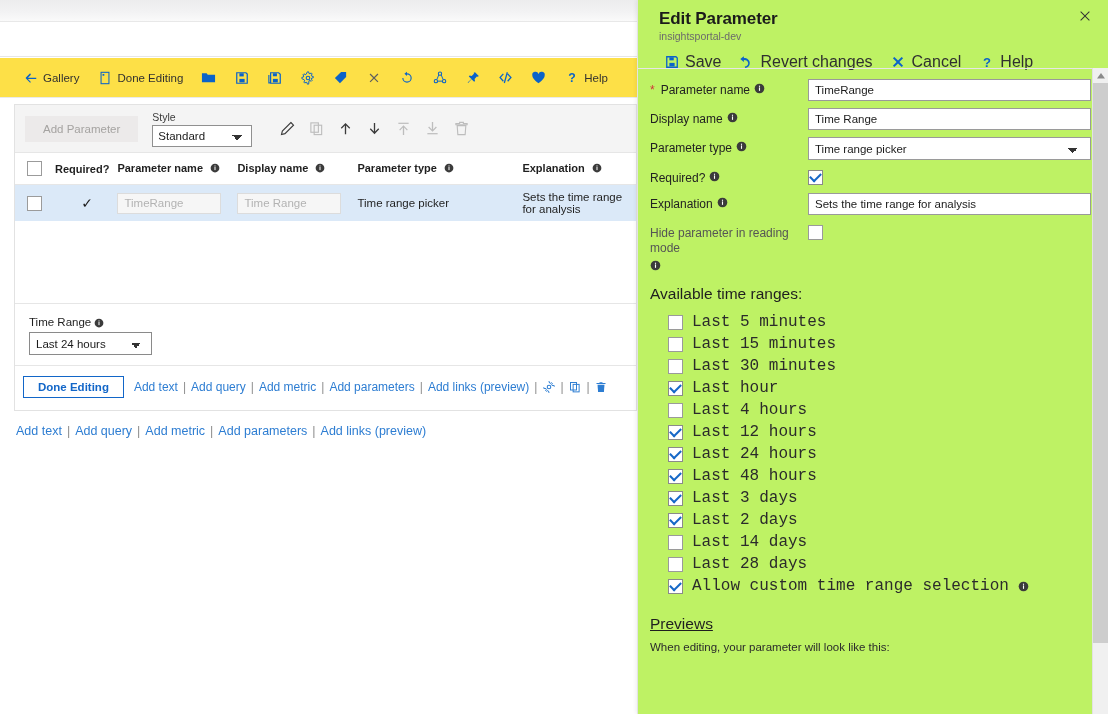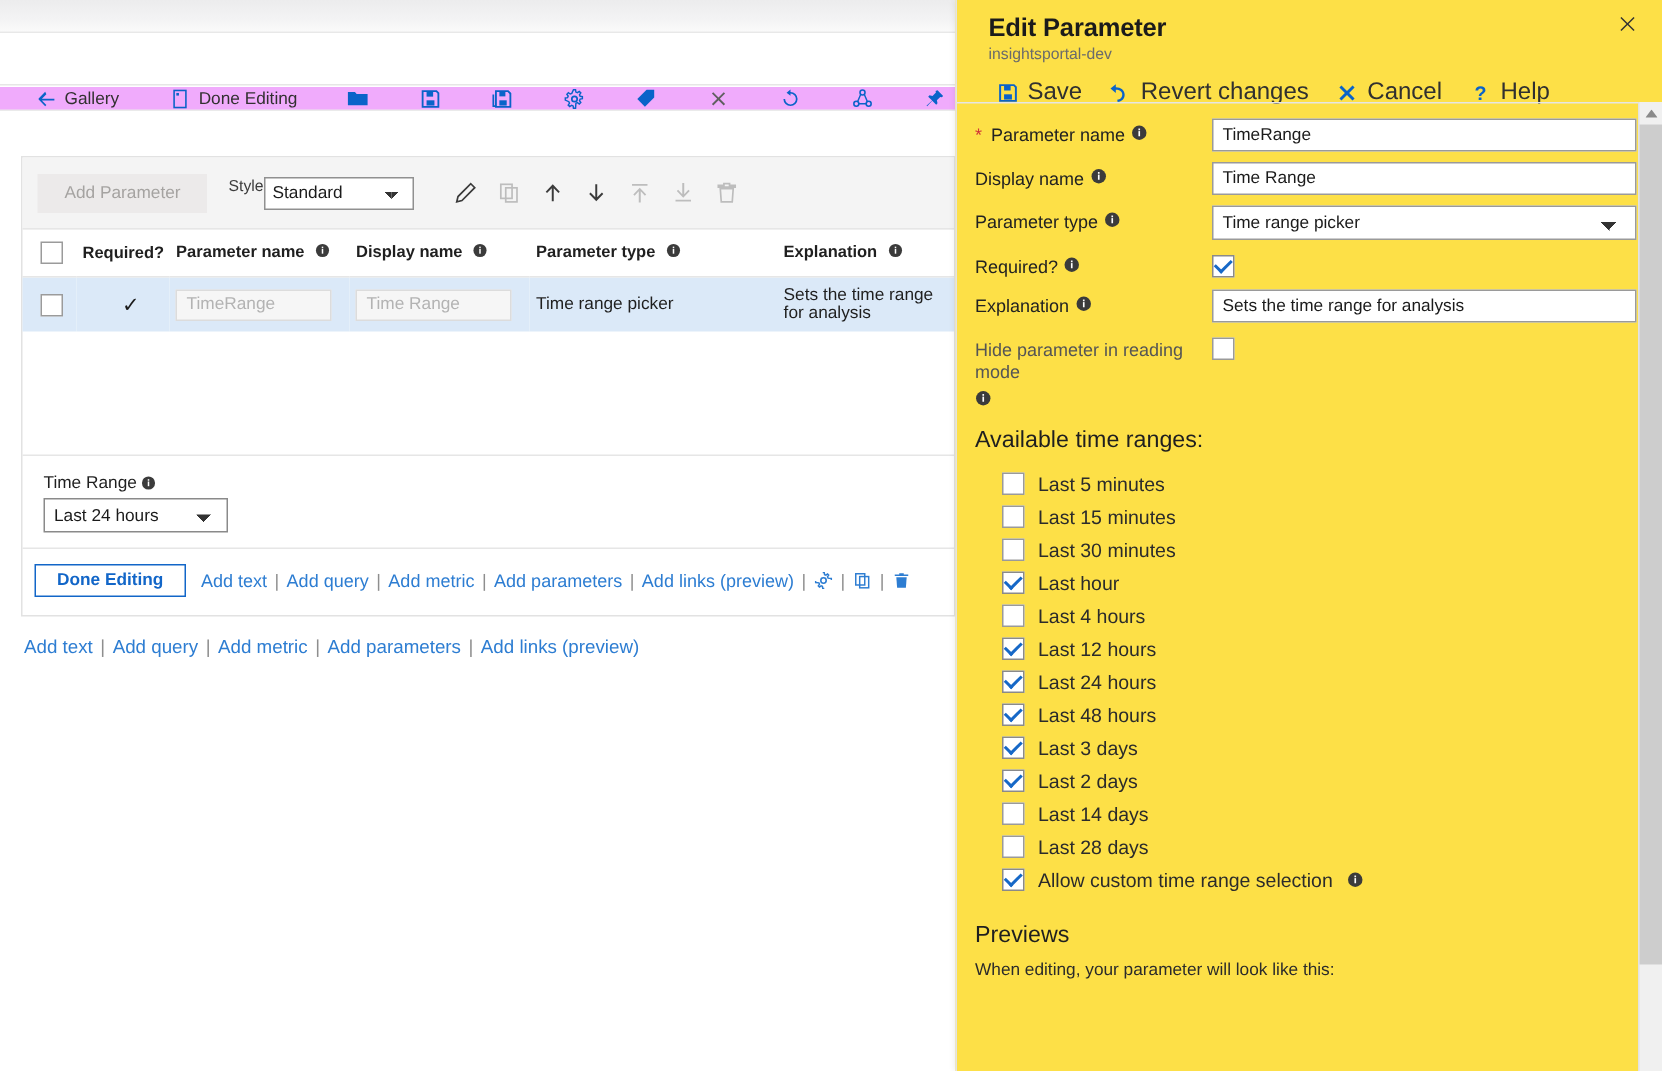--- a/index.html
+++ b/index.html
@@ -23,23 +23,23 @@
     background: linear-gradient(to bottom,#ececed 0%, #f3f3f4 60%, #fafafa 100%);
     border-bottom:1px solid #e8e8e8;
   }
   .top-blank {
     position:absolute; left:0; top:23px; width:637px; height:34px;
     background:#fff; border-bottom:1px solid #e6e6e6;
   }
 
   
   .cmdbar {
-    position:absolute; left:0; top:58px; width:637px; height:16px;
-    background:#f0abfc; border-bottom:1px solid #eaeaea;
-    display:flex; align-items:center; padding-left:14px; gap:15px;
+    position:absolute; left:0; top:58px; width:637px; height:40px;
+    background:#fde047; border-bottom:1px solid #eaeaea;
+    display:flex; align-items:center; padding-left:14px; gap:0px;
   }
   .cmd-item {
     display:flex; align-items:center; gap:5px;
     height:30px; padding:0 9px; cursor:pointer; white-space:nowrap;
   }
   .cmd-label { font-size:11.5px; color:#323130; }
   .cmd-ico { display:inline-flex; align-items:center; justify-content:center; width:15px; height:15px; color:#0a63c9; }
   .cmd-ico svg { display:block; }
 
   
@@ -49,21 +49,21 @@
   }
   .param-toolbar {
     height:48px; background:#f4f4f4; border-bottom:1px solid #e6e6e6;
     display:flex; align-items:center; padding:0 10px; gap:10px;
   }
   .add-param-btn {
     background:#eceaea; color:#a5a3a1; border:none;
     height:26px; padding:0 18px; font-size:11.5px;
     font-family:"Liberation Sans", sans-serif; cursor:default;
   }
-  .style-group { display:flex; flex-direction:row; justify-content:center; margin-left:4px; }
+  .style-group { display:flex; flex-direction:column; justify-content:center; margin-left:4px; }
   .style-lbl { font-size:10.5px; color:#3c3c3c; line-height:12px; margin-bottom:2px; }
   .style-select {
     width:100px; height:22px; border:1px solid #909090; background:#fff;
     font-size:11.5px; font-family:"Liberation Sans", sans-serif; color:#1b1b1b;
     padding-left:5px; -webkit-appearance:none; appearance:none;
     background-image:
       linear-gradient(45deg, transparent 50%, #333 50%),
       linear-gradient(135deg, #333 50%, transparent 50%);
     background-position: calc(100% - 14px) 9px, calc(100% - 9px) 9px;
     background-size:5px 5px, 5px 5px;
@@ -132,21 +132,21 @@
   .mini-ic { width:13px; height:13px; display:inline-flex; align-items:center; justify-content:center; color:#2d7dd2; cursor:pointer; }
 
   .outer-links {
     position:absolute; left:16px; top:424px;
     display:flex; align-items:center; gap:5px; font-size:12.5px;
   }
 
   
   .panel {
     position:absolute; left:637px; top:0; width:471px; height:714px;
-    background:#fde047; border-left:1px solid #e3e3e3;
+    background:#bef264; border-left:1px solid #e3e3e3;
     box-shadow:-1px 0 4px rgba(0,0,0,0.07);
     overflow:hidden;
   }
   .panel-head { position:relative; padding:9px 0 0 21px; }
   .panel-title { font-size:17px; font-weight:bold; color:#1b1b1b; letter-spacing:-0.1px; }
   .panel-sub { font-size:10.5px; color:#6b6b6b; margin-top:1px; }
   .panel-close {
     position:absolute; right:12px; top:5px; width:22px; height:22px;
     display:flex; align-items:center; justify-content:center; cursor:pointer; color:#333;
   }
@@ -182,36 +182,36 @@
       linear-gradient(135deg, #333 50%, transparent 50%);
     background-position: calc(100% - 17px) 10px, calc(100% - 12px) 10px;
     background-size:6px 6px, 6px 6px;
     background-repeat:no-repeat;
   }
   .fchk { width:15px; height:15px; margin-top:3px; }
 
   .sec-title { font-size:15.5px; color:#1f1f1f; margin:14px 0 8px 12px; font-weight:normal; }
   .chk-list { margin-left:30px; }
   .chk-row { display:flex; align-items:center; height:22px; gap:9px; }
-  .chk-lbl { font-size:13px; color:#2b2b2b; }
+  .chk-lbl { font-size:16px; color:#2b2b2b;font-family:Liberation Mono, monospace; }
 
   .cbox {
     width:15px; height:15px; border:1px solid #9a9a9a; background:#fff;
     display:inline-flex; align-items:center; justify-content:center; flex:0 0 auto;
     cursor:pointer;
   }
   .cbox.on { border-color:#8a8a8a; }
   .cbox.on::after {
     content:"";
     width:9px; height:5px;
     border-left:2px solid #1668c7; border-bottom:2px solid #1668c7;
     transform: rotate(-45deg) translate(1px,-1px);
   }
 
-  .prev-title { font-size:15.5px; color:#1f1f1f; margin:18px 0 8px 12px; font-weight:normal; }
+  .prev-title { font-size:15.5px; color:#1f1f1f; margin:18px 0 8px 12px; font-weight:normal;text-decoration:underline; }
   .prev-text { font-size:11.5px; color:#2b2b2b; margin-left:12px; }
 
   
   .vscroll {
     position:absolute; right:0; top:68px; width:16px; height:646px;
     background:#f0f0f0; border-left:1px solid #e2e2e2;
   }
   .vs-arrow {
     width:16px; height:15px; display:flex; align-items:center; justify-content:center;
     color:#888; font-size:7px; cursor:pointer;

